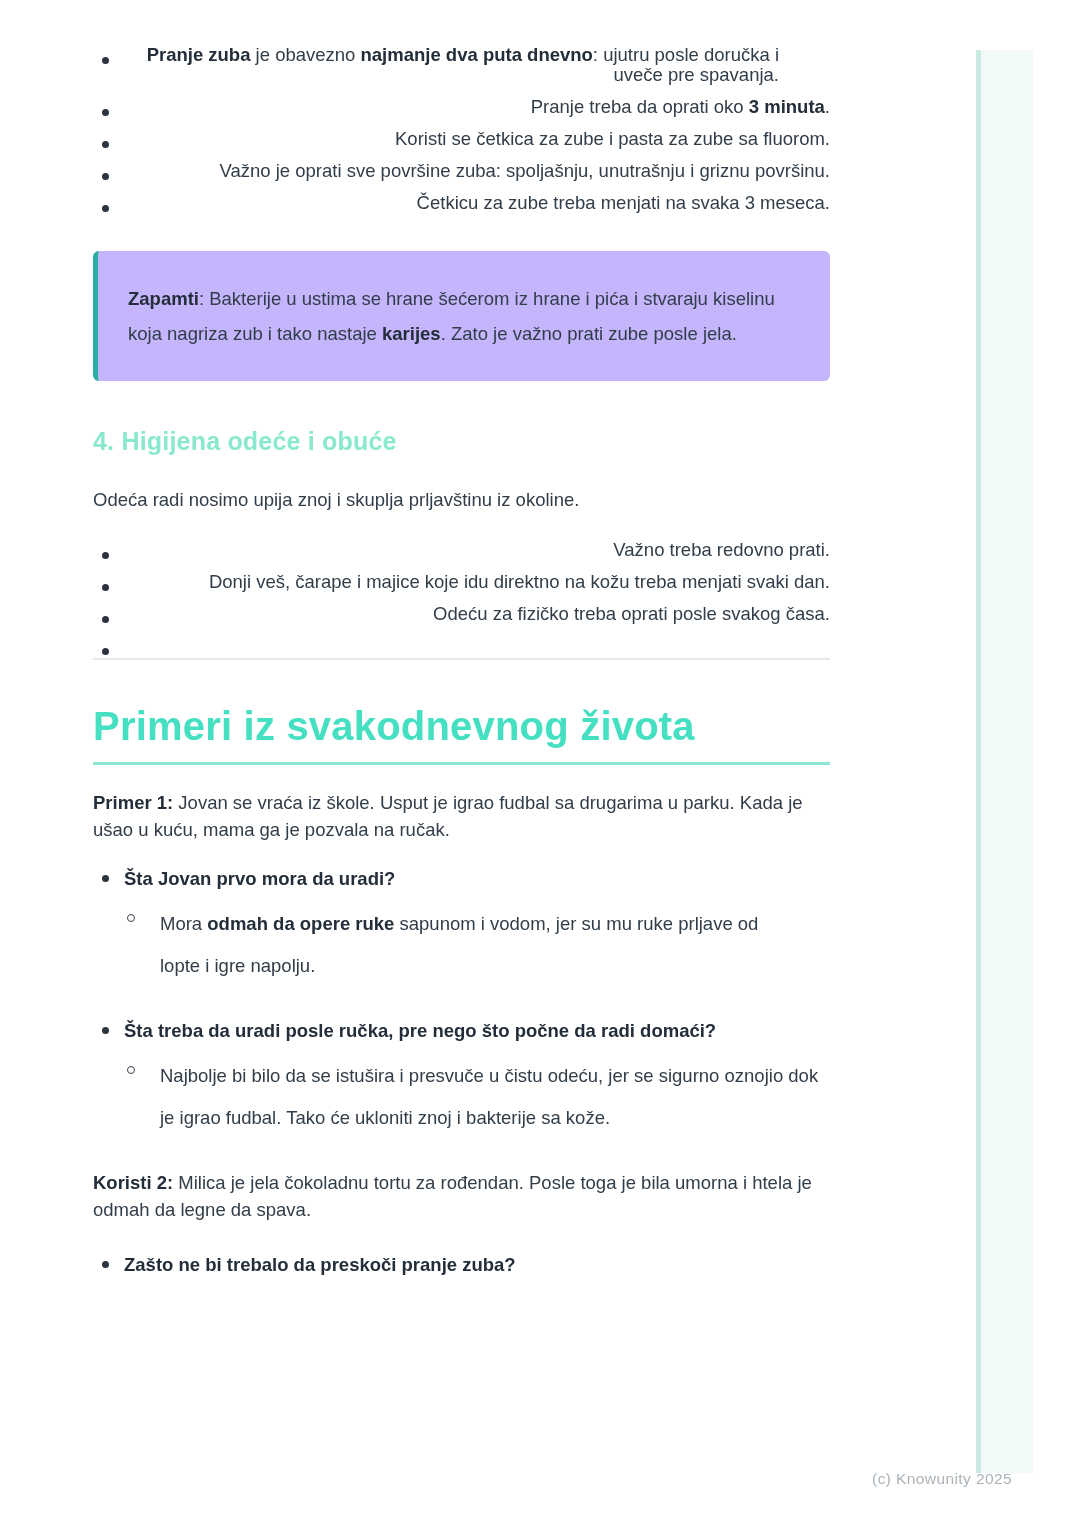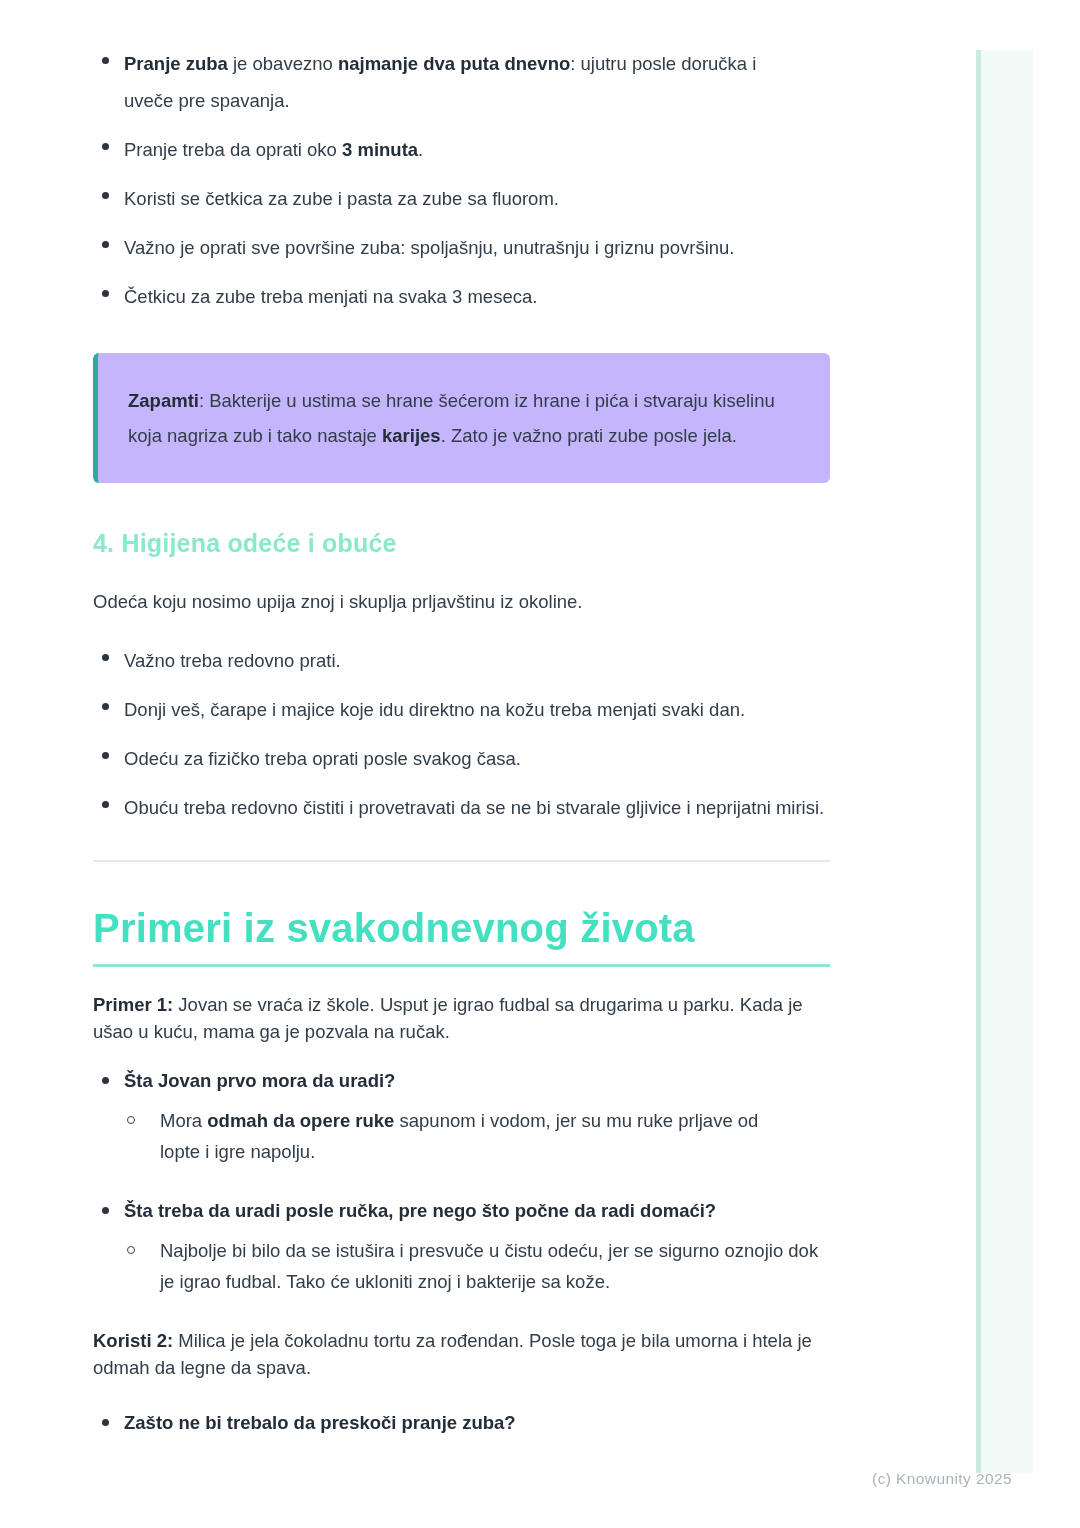--- a/index.html
+++ b/index.html
@@ -15,22 +15,23 @@
     position: absolute;
     left: 93px; top: 45px;
     width: 737px;
   }
   
   ul.bullets { list-style: none; }
   ul.bullets > li {
     position: relative;
     padding-left: 31px;
     font-size: 18.5px;
-    line-height: 37px;
+    line-height: 20px;
     margin-bottom: 12px;
+    text-align: right;
   }
   ul.bullets > li:last-child { margin-bottom: 0; }
   .dot {
     position: absolute;
     left: 9px; top: 12px;
     width: 7px; height: 7px;
     border-radius: 50%;
     background: #2a333e;
   }
   .circle {
@@ -92,21 +93,21 @@
     margin-bottom: 28px;
   }
   ul.qa > li.question:last-child { margin-bottom: 0; }
   ul.sub { list-style: none; margin-top: 9px; }
   ul.sub > li {
     position: relative;
     padding-left: 36px;
     font-size: 18.5px;
     font-weight: 400;
     color: #313d49;
-    line-height: 31px;
+    line-height: 42px;
   }
   
   .w-bullet1 { display: block; max-width: 655px; }
   .w-a1 { display: block; max-width: 606px; }
   .w-primer2 { display: block; max-width: 722px; }
 
   
   .edge-strip {
     position: absolute;
     left: 976px; top: 50px;
@@ -158,38 +159,37 @@
       <span><span>Četkicu za zube treba menjati na svaka 3 meseca.</span></span>
     </li>
   </ul>
 
   <div class="callout">
     <p><strong>Zapamti</strong><span>: Bakterije u ustima se hrane šećerom iz hrane i pića i stvaraju kiselinu koja nagriza zub i tako nastaje </span><strong>karijes</strong><span>. Zato je važno prati zube posle jela.</span></p>
   </div>
 
   <h2 class="section-title">4. Higijena odeće i obuće</h2>
 
-  <p class="intro">Odeća koju nosimo upija znoj i skuplja prljavštinu iz okoline.</p>
+  <p class="intro">Odeća radi nosimo upija znoj i skuplja prljavštinu iz okoline.</p>
 
   <ul class="bullets section-list">
     <li>
       <span class="dot"></span>
       <span>Važno treba redovno prati.</span>
     </li>
     <li>
       <span class="dot"></span>
       <span>Donji veš, čarape i majice koje idu direktno na kožu treba menjati svaki dan.</span>
     </li>
     <li>
       <span class="dot"></span>
       <span>Odeću za fizičko treba oprati posle svakog časa.</span>
     </li>
     <li>
       <span class="dot"></span>
-      <span>Obuću treba redovno čistiti i provetravati da se ne bi stvarale gljivice i neprijatni mirisi.</span>
     </li>
   </ul>
 
   <hr class="divider">
 
   <h1 class="main-title">Primeri iz svakodnevnog života</h1>
 
   <p class="example-para"><strong>Primer 1:</strong><span> Jovan se vraća iz škole. Usput je igrao fudbal sa drugarima u parku. Kada je ušao u kuću, mama ga je pozvala na ručak.</span></p>
 
   <ul class="qa">

